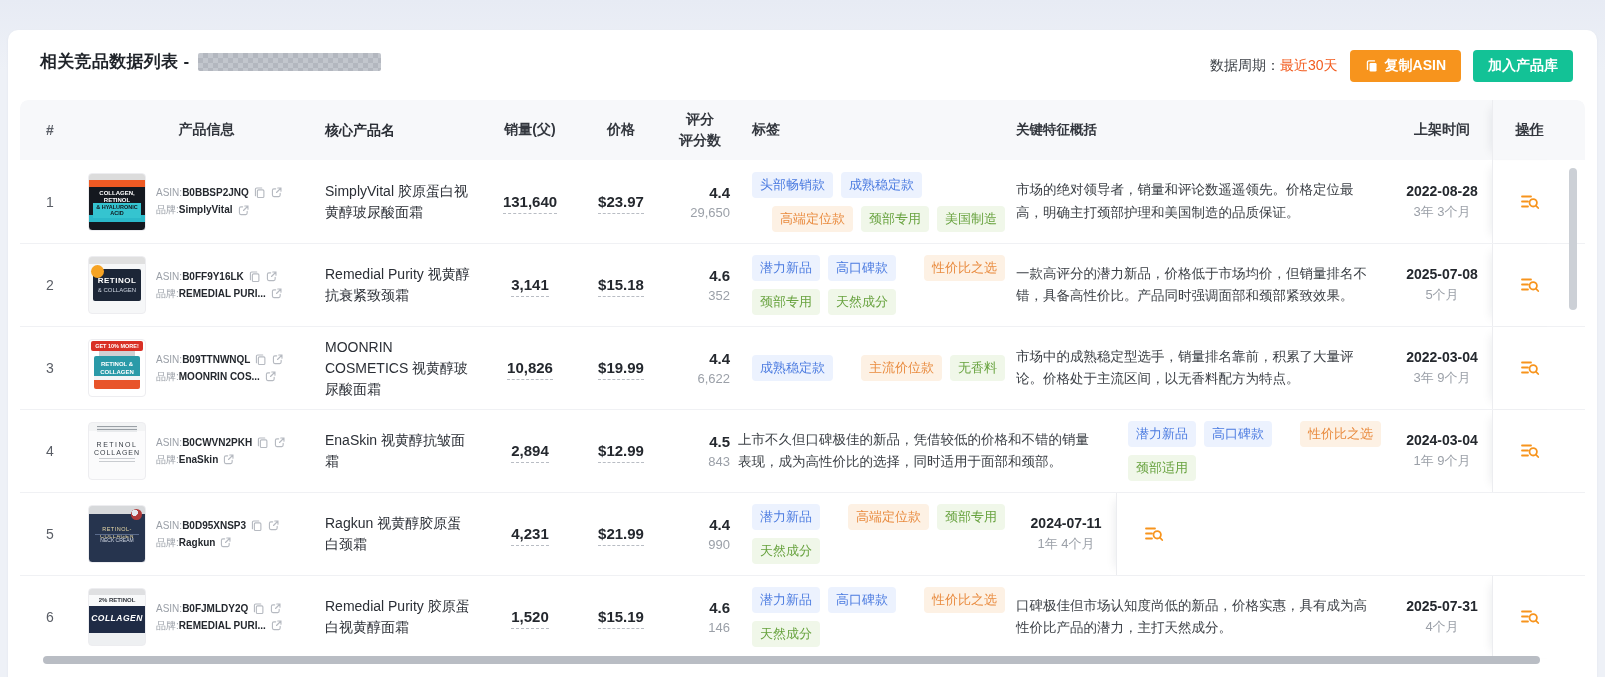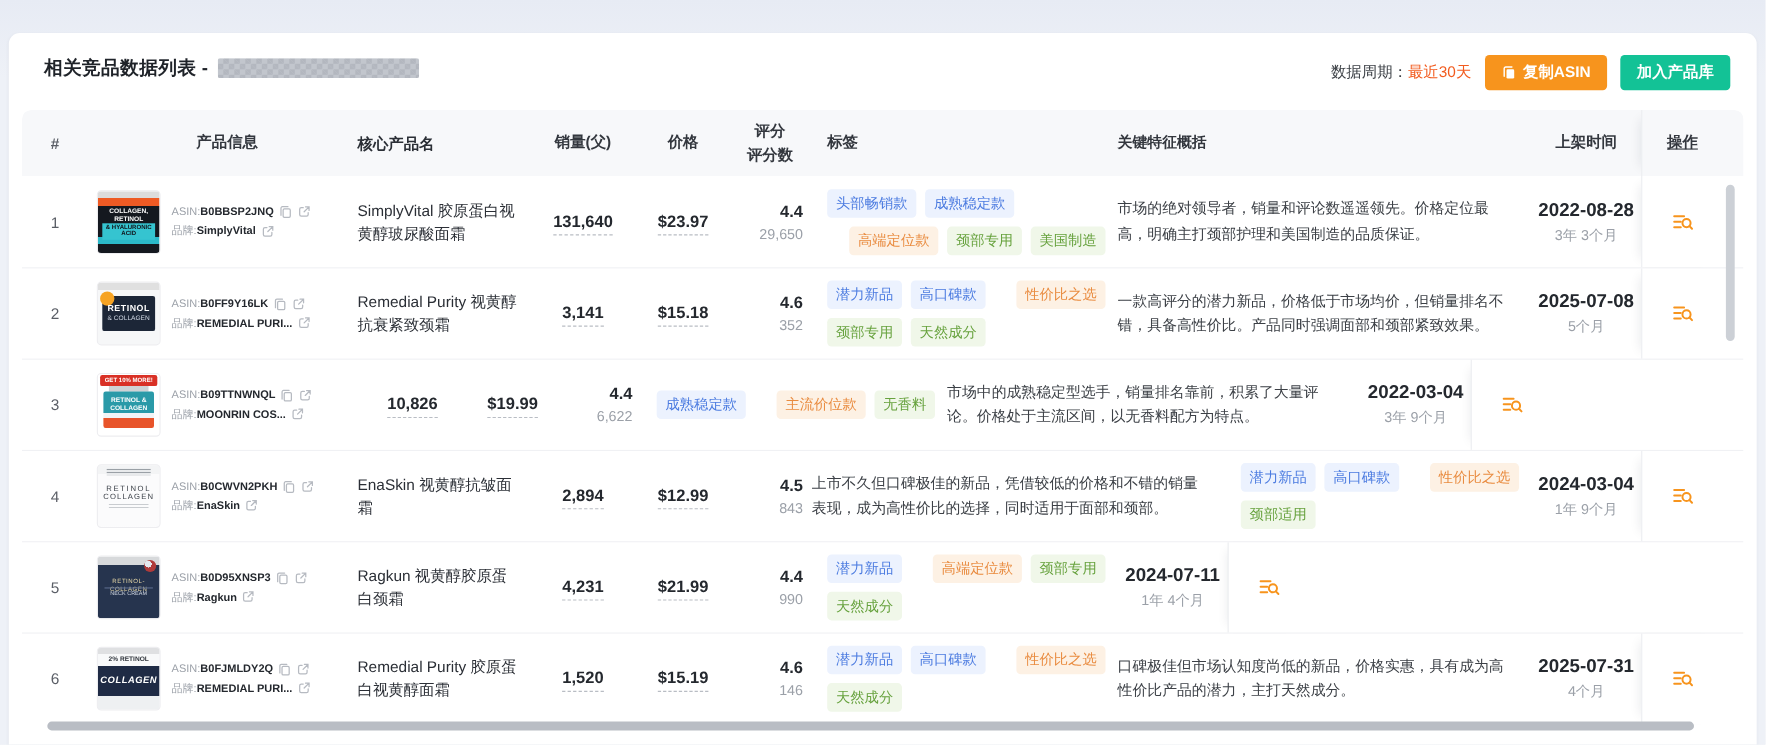--- a/index.html
+++ b/index.html
@@ -63,21 +63,21 @@
   .pinfo { min-width:0; }
   .iline { display:flex; align-items:center; gap:4px; font-size:10px; margin:4px 0; white-space:nowrap; }
   .plbl { color:#9ba0a8; }
   .pval { color:#24282e; font-weight:700; }
   .gicon { display:inline-flex; cursor:pointer; }
 
   .dashed { font-size:15px; font-weight:700; color:#24282e;
     border-bottom:1px dashed #b9bdc4; padding-bottom:3px; cursor:pointer; }
   .rv { font-size:15px; font-weight:700; color:#24282e; }
   .rc { font-size:13px; color:#9ba0a8; margin-top:4px; }
-  .dv { font-size:17px; font-weight:700; color:#24282e; }
+  .dv { font-size:14px; font-weight:700; color:#24282e; }
   .da { font-size:13px; color:#9ba0a8; margin-top:4px; }
 
   .tag { display:inline-block; margin:4px 8px 4px 0; padding:4px 8px;
     border-radius:4px; font-size:13px; white-space:nowrap; }
   .tag-blue   { color:var(--tag-blue-text,#4b7be0);   background:var(--tag-blue-bg,#ecf2fe); }
   .tag-orange { color:var(--tag-orange-text,#e98b3f); background:var(--tag-orange-bg,#fdf1e4);margin-left:20px; }
   .tag-green  { color:var(--tag-green-text,#67a23e);  background:var(--tag-green-bg,#f0f7e9); }
 
   .aicon { display:inline-flex; cursor:pointer; }
 
@@ -313,20 +313,21 @@
           <span><span class="plbl">品牌:</span><span class="pval">MOONRIN COS...</span></span>
           <span class="gicon">
             <svg width="13" height="13" viewBox="0 0 16 16">
                       <path d="M7 3.5H4.8A1.8 1.8 0 0 0 3 5.3v5.9A1.8 1.8 0 0 0 4.8 13h5.9a1.8 1.8 0 0 0 1.8-1.8V9" fill="none" stroke="#b6bac1" stroke-width="1.4" stroke-linecap="round"></path>
                       <path d="M9.5 2.5h4v4M13.2 2.8 8 8" fill="none" stroke="#b6bac1" stroke-width="1.4" stroke-linecap="round"></path>
                     </svg>
           </span>
         </div>
       </div>
     </div>
+    <div class="c c-name">MOONRIN COSMETICS 视黄醇玻尿酸面霜</div>
     <div class="c c-sales"><span class="dashed">10,826</span></div>
     <div class="c c-price"><span class="dashed">$19.99</span></div>
     <div class="c c-rating">
       <div class="rv">4.4</div>
       <div class="rc">6,622</div>
     </div>
     <div class="c c-tags"><span class="tag tag-blue">成熟稳定款</span><span class="tag tag-orange">主流价位款</span><span class="tag tag-green">无香料</span></div>
     <div class="c c-summary">市场中的成熟稳定型选手，销量排名靠前，积累了大量评论。价格处于主流区间，以无香料配方为特点。</div>
     <div class="c c-date">
       <div class="dv">2022-03-04</div>

